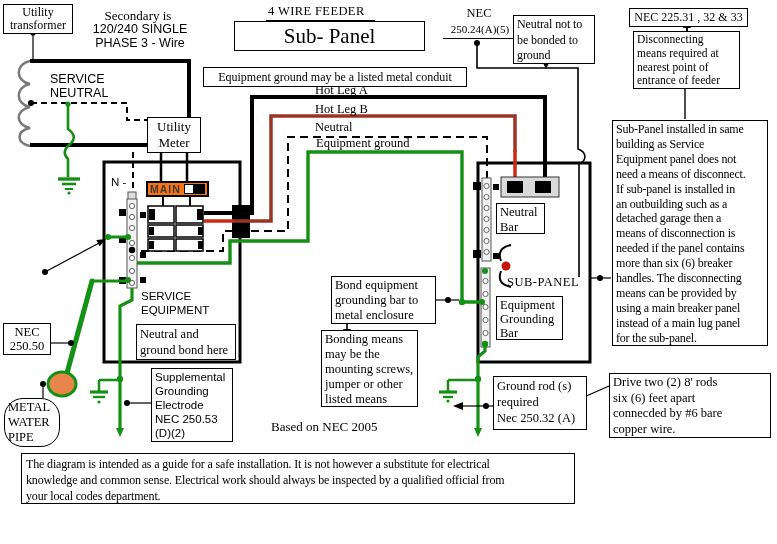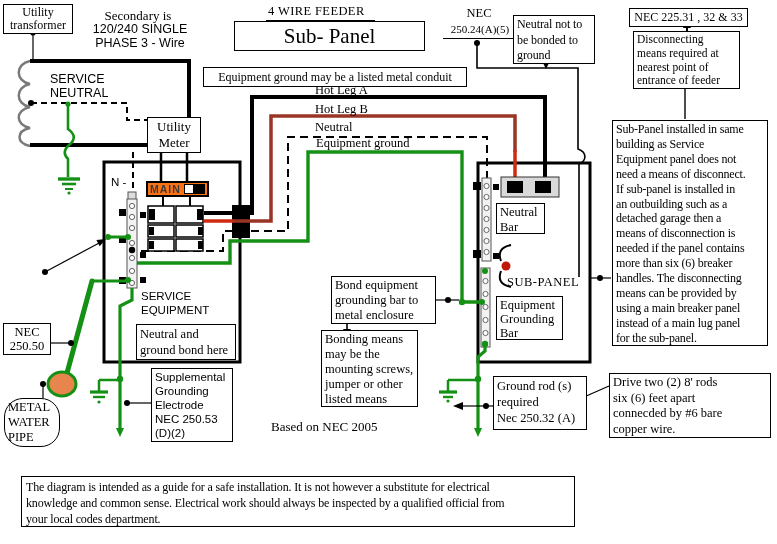--- a/index.html
+++ b/index.html
@@ -311,17 +311,17 @@
 
   <div class="box" style="left:493px;top:376px;width:86px;height:50px;font-size:12.5px;line-height:16px;">Ground rod (s)
 required
 Nec 250.32 (A)</div>
 
   <div class="box" style="left:609px;top:373px;width:154px;height:61px;font-size:12.5px;line-height:15.5px;">Drive two (2) 8' rods
 six (6) feet apart
 connecded by #6 bare
 copper wire.</div>
 
-  <div class="box" style="left:21px;top:453px;width:544px;height:45px;font-size:12px;line-height:16px;letter-spacing:-.15px;padding:2px 4px;margin-top:23px;">The diagram is intended as a guide for a safe installation.  It is not however a substitute for electrical
+  <div class="box" style="left:21px;top:453px;width:544px;height:45px;font-size:12px;line-height:16px;letter-spacing:-.15px;padding:2px 4px;">The diagram is intended as a guide for a safe installation.  It is not however a substitute for electrical
 knowledge and common sense.  Electrical work should always be inspected by a qualified official from
 your local codes department.</div>
 
 </div>
 
 </body></html>

